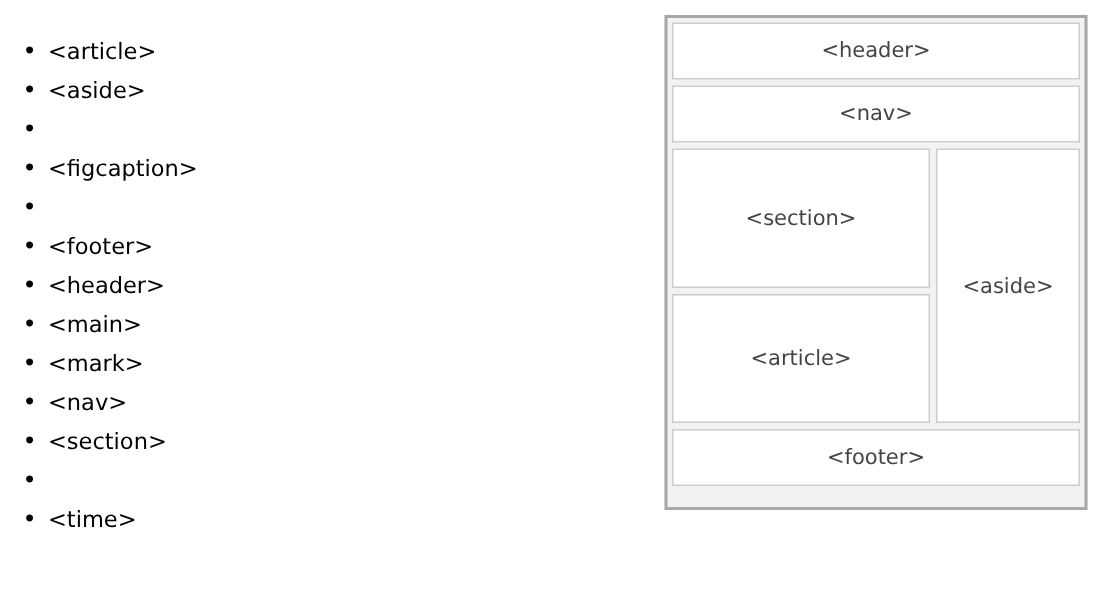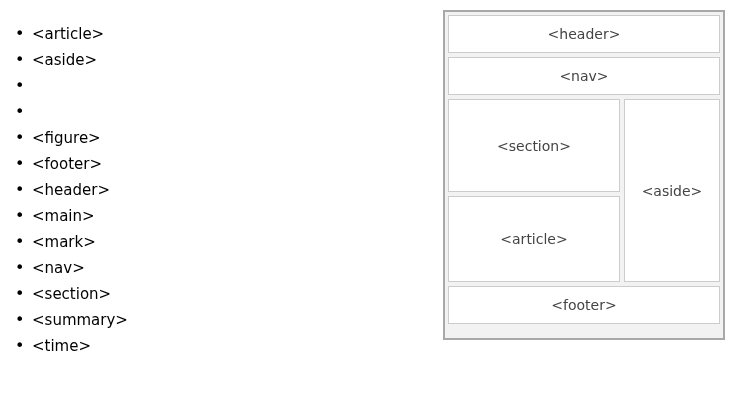--- a/index.html
+++ b/index.html
@@ -116,24 +116,24 @@
   </li>
   <li>
     <span class="bullet">•</span>
     <span>&lt;aside&gt;</span>
   </li>
   <li>
     <span class="bullet">•</span>
   </li>
   <li>
     <span class="bullet">•</span>
+    <span>&lt;figcaption&gt;</span>
   </li>
   <li>
     <span class="bullet">•</span>
-    <span>&lt;figure&gt;</span>
   </li>
   <li>
     <span class="bullet">•</span>
     <span>&lt;footer&gt;</span>
   </li>
   <li>
     <span class="bullet">•</span>
     <span>&lt;header&gt;</span>
   </li>
   <li>
@@ -147,21 +147,20 @@
   <li>
     <span class="bullet">•</span>
     <span>&lt;nav&gt;</span>
   </li>
   <li>
     <span class="bullet">•</span>
     <span>&lt;section&gt;</span>
   </li>
   <li>
     <span class="bullet">•</span>
-    <span>&lt;summary&gt;</span>
   </li>
   <li>
     <span class="bullet">•</span>
     <span>&lt;time&gt;</span>
   </li>
 </ul>
 
 <div id="layout-diagram">
 
   <div class="dbox" id="box-header">

